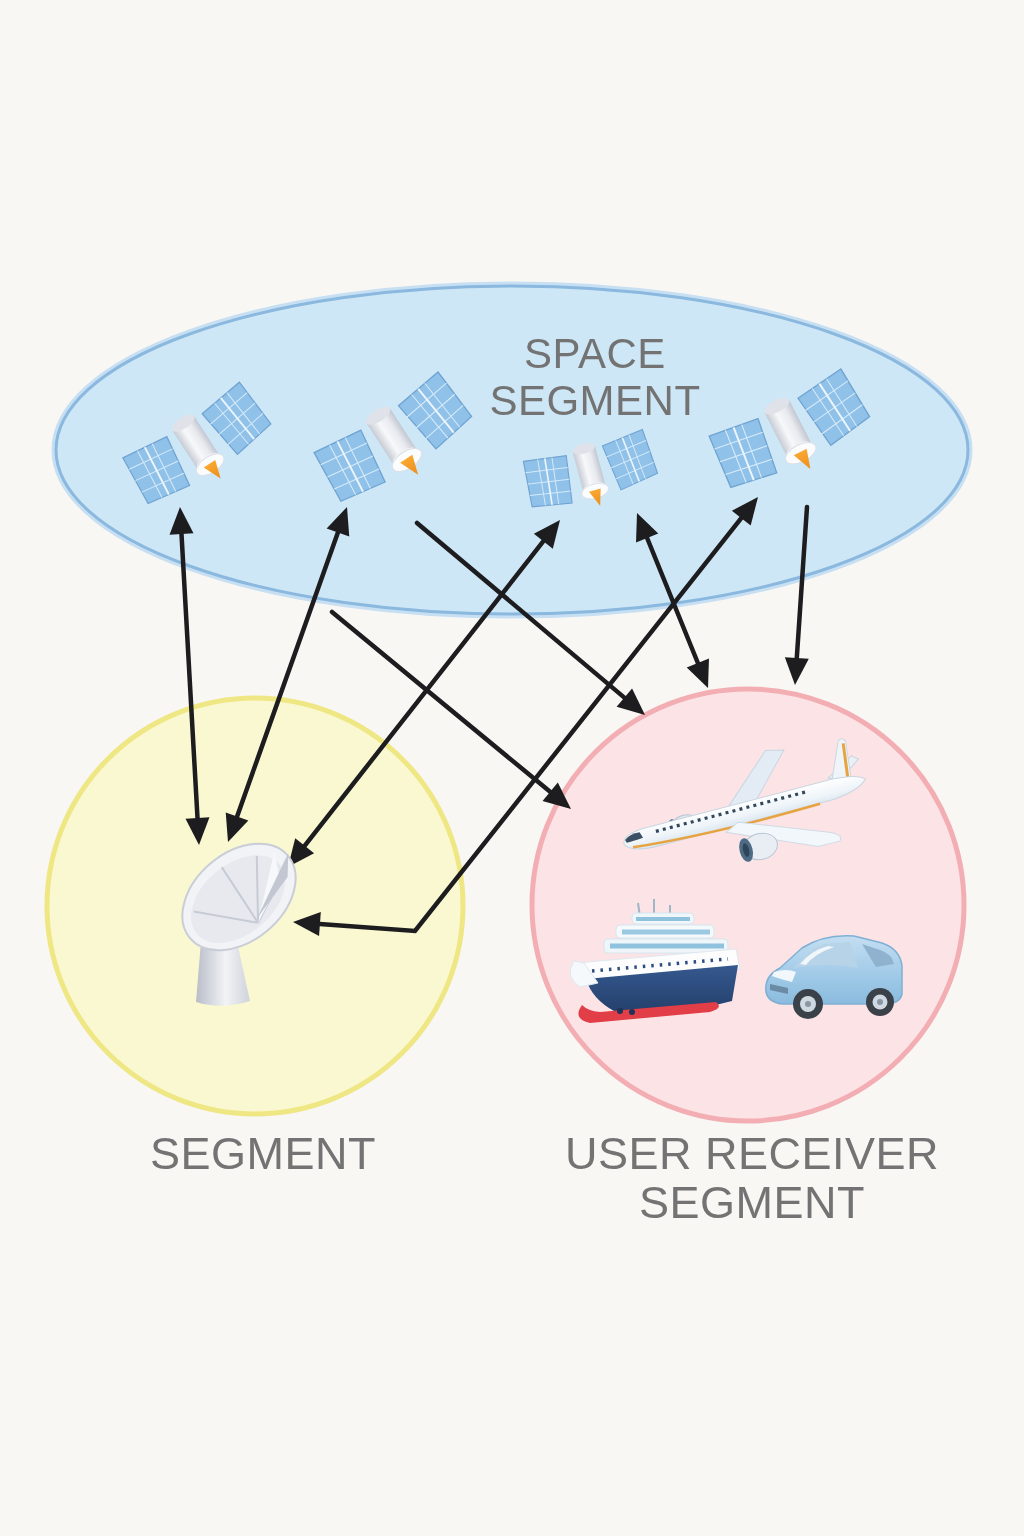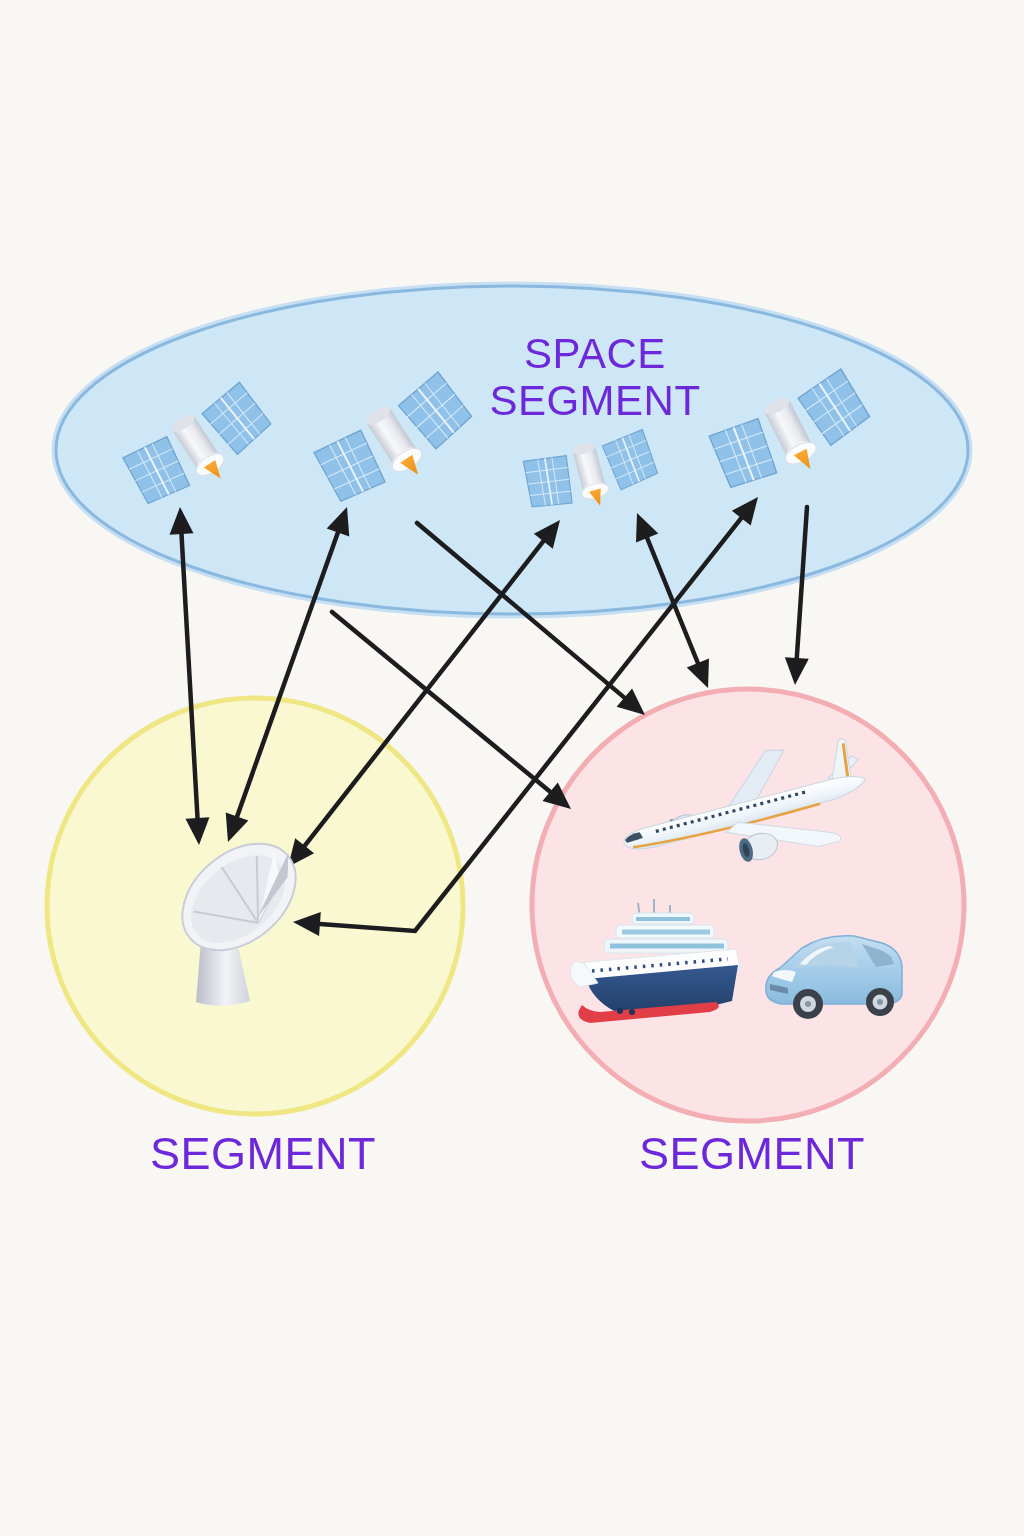--- a/index.html
+++ b/index.html
@@ -11,21 +11,21 @@
   }
   #stage{position:absolute;left:0;top:0;width:1024px;height:1536px;}
   svg{position:absolute;left:0;top:0;}
   .space-ellipse-outer{fill:none;stroke:#c7dff2;stroke-width:9;}
   .space-ellipse{stroke:#8bb8de;stroke-width:3;}
   .ground-circle{stroke:#efe684;stroke-width:5;}
   .user-circle{stroke:#f3aeb4;stroke-width:5;}
   .link-shaft{stroke:#1d1d1f;stroke-width:4.5;fill:none;stroke-linecap:round;}
   .link-head{fill:#1d1d1f;stroke:none;}
   .seg-label{
-    position:absolute;text-align:center;color:#6d28d9;
+    position:absolute;text-align:center;color:#737373;
     font-weight:400;letter-spacing:0.5px;
   }
   .seg-label .l{display:block;}
   #space-label{left:395px;top:330px;width:400px;font-size:42px;line-height:47px;}
   #ground-label{left:15px;top:1129px;width:496px;font-size:45px;line-height:49px;}
   #user-label{left:504px;top:1129px;width:496px;font-size:45px;line-height:49px;}
   .panel-grid{stroke:#d7ebfa;stroke-width:1.6;fill:none;}
   .panel-split{stroke:#ecf5fc;stroke-width:3;fill:none;}
 </style>
 </head>
@@ -193,15 +193,16 @@
 </svg>
 
 <div id="space-label" class="seg-label">
   <span class="l">SPACE</span>
   <span class="l">SEGMENT</span>
 </div>
 <div id="ground-label" class="seg-label">
   <span class="l">SEGMENT</span>
 </div>
 <div id="user-label" class="seg-label">
+  <span class="l">USER RECEIVER</span>
   <span class="l">SEGMENT</span>
 </div>
 </div>
 
 </body></html>

